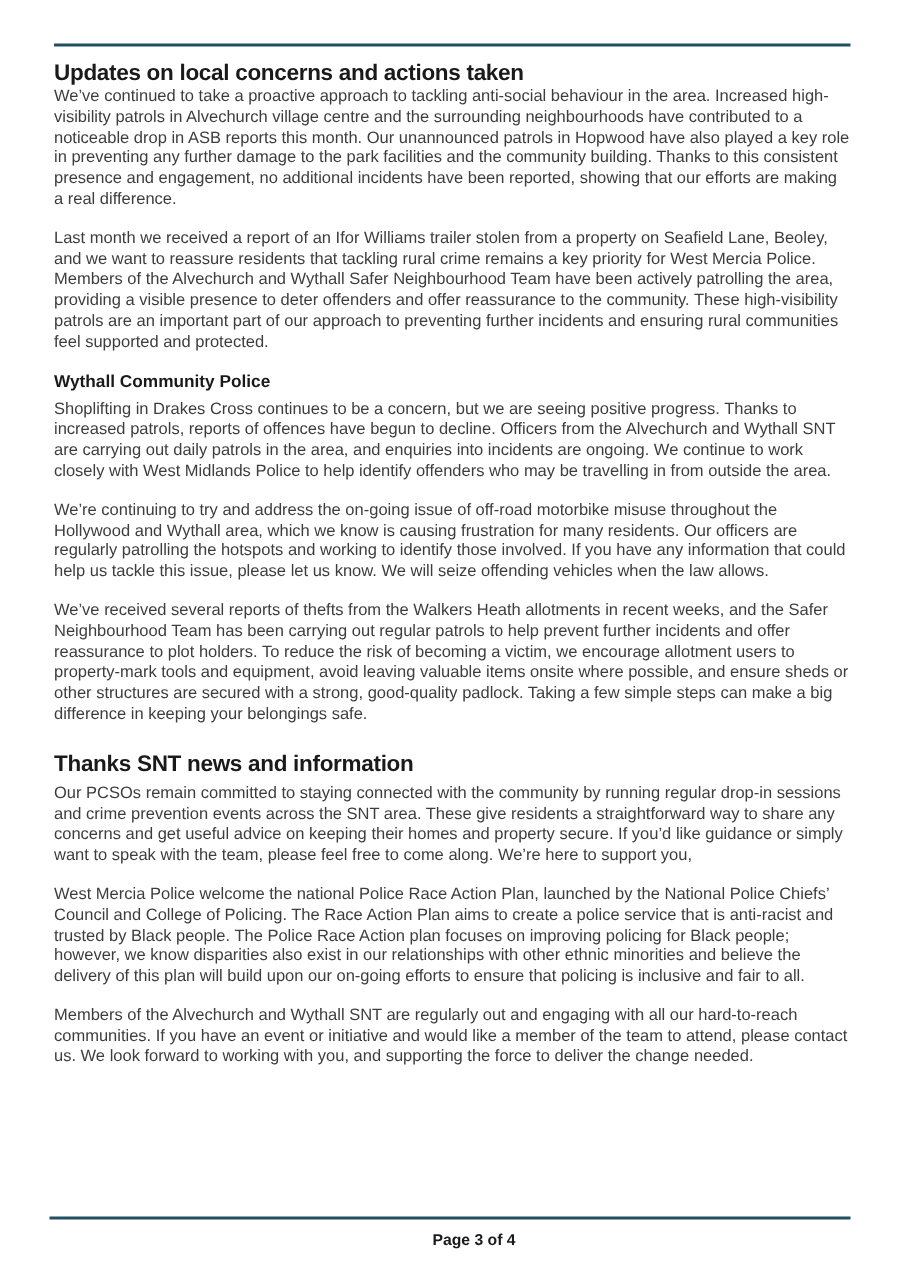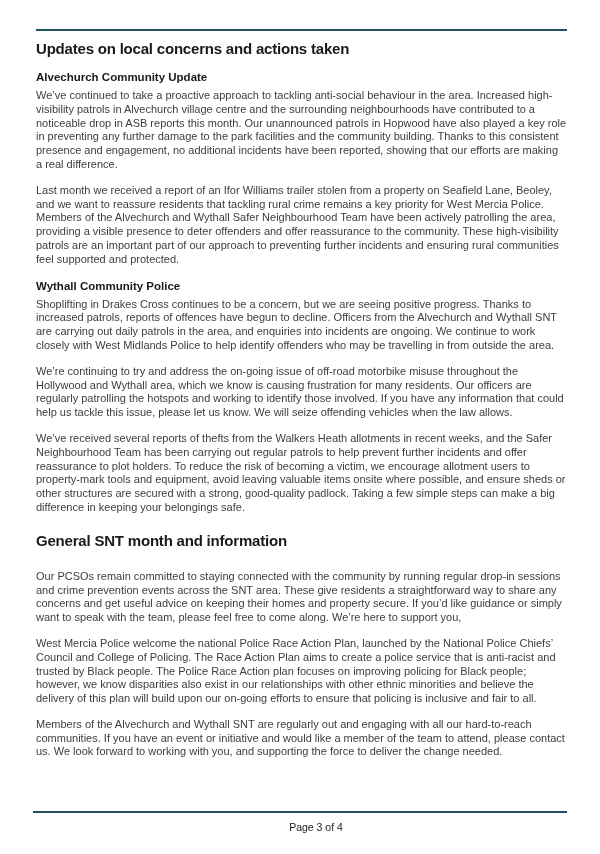--- a/index.html
+++ b/index.html
@@ -26,50 +26,49 @@
   }
   .section-heading.second{margin-top:16px;}
   .subheading{
     font-size:11.5px;font-weight:bold;color:var(--heading-text);
     line-height:14px;margin:12px 0 5px 0;
   }
   .para{
     font-size:11px;color:var(--body-text);
     line-height:13.8px;margin:0 0 12px 0;
   }
-  .para.first-after-heading{margin-top:20px;}
+  .para.first-after-heading{margin-top:4px;}
   .footer{
     position:absolute;left:33px;right:33px;top:811px;
     border-top:2.5px solid var(--accent);
     text-align:center;padding-top:4px;
   }
   .page-number{
-    font-size:10.5px;font-weight:normal;color:var(--heading-text);margin-left:32px;
+    font-size:10.5px;font-weight:bold;color:var(--heading-text);margin-left:32px;
   }
 </style>
 </head>
 <body>
 
 <div class="page">
 
   <div class="rule"></div>
 
   <h1 class="section-heading">Updates on local concerns and actions taken</h1>
 
-  <h3 class="subheading">Alvechurch Community Update</h3>
   <p class="para">We’ve continued to take a proactive approach to tackling anti-social behaviour in the area. Increased high-visibility patrols in Alvechurch village centre and the surrounding neighbourhoods have contributed to a noticeable drop in ASB reports this month. Our unannounced patrols in Hopwood have also played a key role in preventing any further damage to the park facilities and the community building. Thanks to this consistent presence and engagement, no additional incidents have been reported, showing that our efforts are making a real difference.</p>
 
   <p class="para">Last month we received a report of an Ifor Williams trailer stolen from a property on Seafield Lane, Beoley, and we want to reassure residents that tackling rural crime remains a key priority for West Mercia Police. Members of the Alvechurch and Wythall Safer Neighbourhood Team have been actively patrolling the area, providing a visible presence to deter offenders and offer reassurance to the community. These high-visibility patrols are an important part of our approach to preventing further incidents and ensuring rural communities feel supported and protected.</p>
 
   <h3 class="subheading">Wythall Community Police</h3>
   <p class="para">Shoplifting in Drakes Cross continues to be a concern, but we are seeing positive progress. Thanks to increased patrols, reports of offences have begun to decline. Officers from the Alvechurch and Wythall SNT are carrying out daily patrols in the area, and enquiries into incidents are ongoing. We continue to work closely with West Midlands Police to help identify offenders who may be travelling in from outside the area.</p>
   <p class="para">We’re continuing to try and address the on-going issue of off-road motorbike misuse throughout the Hollywood and Wythall area, which we know is causing frustration for many residents. Our officers are regularly patrolling the hotspots and working to identify those involved. If you have any information that could help us tackle this issue, please let us know. We will seize offending vehicles when the law allows.</p>
   <p class="para">We’ve received several reports of thefts from the Walkers Heath allotments in recent weeks, and the Safer Neighbourhood Team has been carrying out regular patrols to help prevent further incidents and offer reassurance to plot holders. To reduce the risk of becoming a victim, we encourage allotment users to property-mark tools and equipment, avoid leaving valuable items onsite where possible, and ensure sheds or other structures are secured with a strong, good-quality padlock. Taking a few simple steps can make a big difference in keeping your belongings safe.</p>
 
-  <h1 class="section-heading second">General SNT month and information</h1>
+  <h1 class="section-heading second">Thanks SNT news and information</h1>
 
   <p class="para first-after-heading">Our PCSOs remain committed to staying connected with the community by running regular drop-in sessions and crime prevention events across the SNT area. These give residents a straightforward way to share any concerns and get useful advice on keeping their homes and property secure. If you’d like guidance or simply want to speak with the team, please feel free to come along. We’re here to support you,</p>
   <p class="para">West Mercia Police welcome the national Police Race Action Plan, launched by the National Police Chiefs’ Council and College of Policing. The Race Action Plan aims to create a police service that is anti-racist and trusted by Black people. The Police Race Action plan focuses on improving policing for Black people; however, we know disparities also exist in our relationships with other ethnic minorities and believe the delivery of this plan will build upon our on-going efforts to ensure that policing is inclusive and fair to all.</p>
   <p class="para">Members of the Alvechurch and Wythall SNT are regularly out and engaging with all our hard-to-reach communities. If you have an event or initiative and would like a member of the team to attend, please contact us. We look forward to working with you, and supporting the force to deliver the change needed.</p>
 
   <div class="footer">
     <span class="page-number">Page 3 of 4</span>
   </div>
 
 </div>

